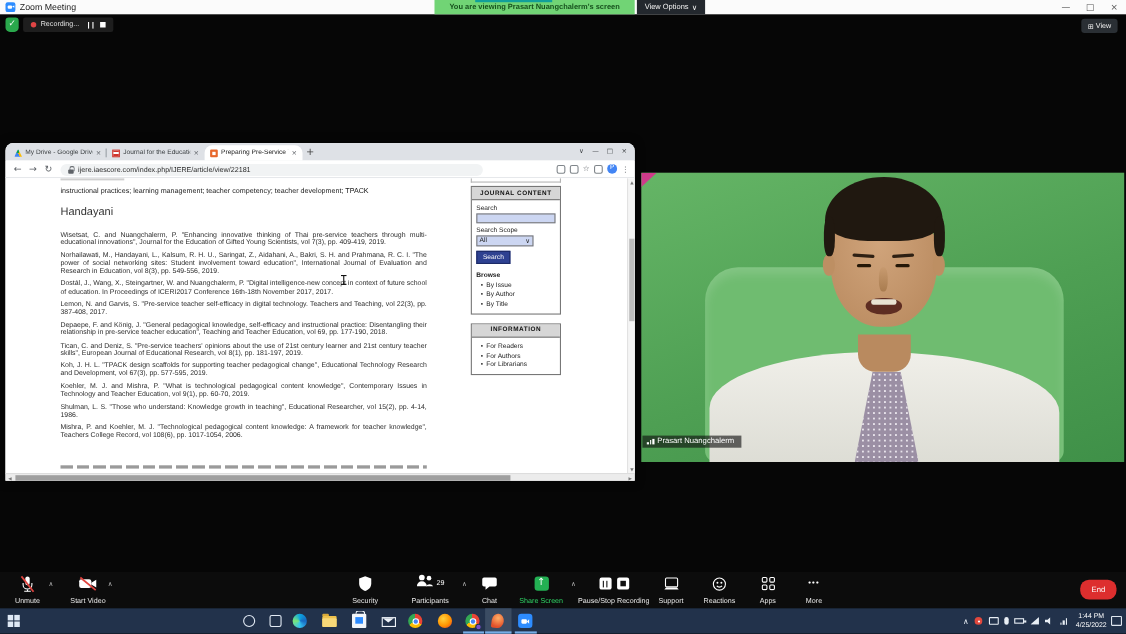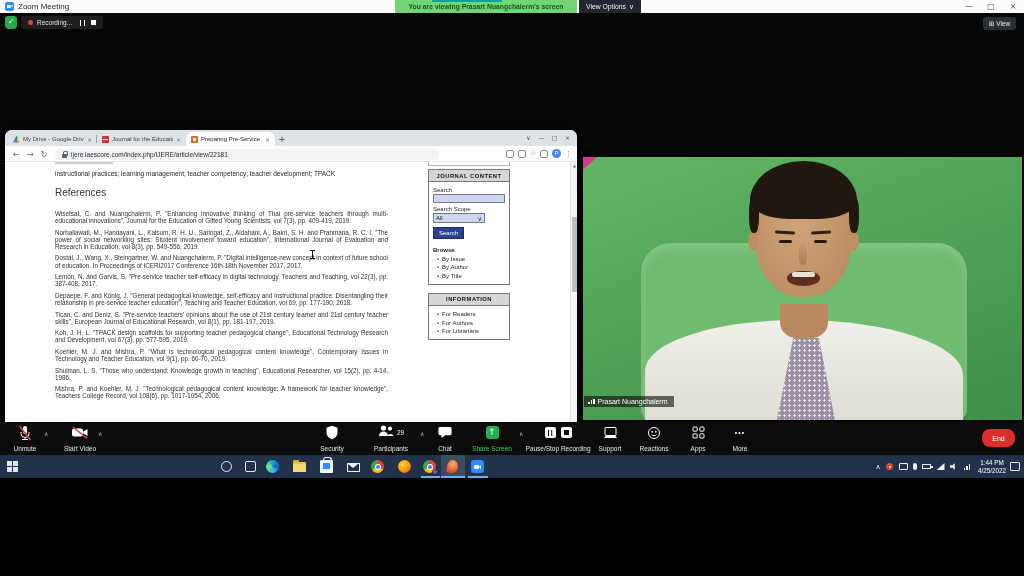--- a/index.html
+++ b/index.html
@@ -1,17 +1,17 @@
 <!DOCTYPE html>
 <html><head>
 <meta charset="utf-8">
 <style>
 *{margin:0;padding:0;box-sizing:border-box}
 html,body{width:1024px;height:576px;background:#000;overflow:hidden}
-.stage{position:absolute;inset:0;width:1024px;height:478px;background:#060606;font-family:"Liberation Sans",sans-serif}
+.stage{position:absolute;inset:0;width:1024px;height:576px;background:#060606;font-family:"Liberation Sans",sans-serif}
 .glyph{font-family:"DejaVu Sans",sans-serif}
 
 
 .titlebar{position:absolute;top:0;left:0;right:0;height:13px;background:#fbfbfb}
 .zoom-logo{position:absolute;left:5px;top:2px;width:9px;height:9px;border-radius:2px;background:#2d8cff}
 .zoom-logo::after{content:"";position:absolute;left:2px;top:3px;width:3.5px;height:3px;background:#fff;border-radius:1px}
 .zoom-logo::before{content:"";position:absolute;left:6px;top:3px;width:0;height:0;border-top:1.5px solid transparent;border-bottom:1.5px solid transparent;border-right:2px solid #fff}
 .win-title{position:absolute;left:18px;top:0;font-size:8px;line-height:13px;color:#222}
 .banner{position:absolute;left:395px;top:0;width:182px;height:13px;background:#71d475;color:#17511d;font-size:6.8px;font-weight:bold;display:flex;align-items:center;justify-content:center}
 .banner-teal{position:absolute;left:432px;top:0;width:70px;height:2px;background:#11a09a}
@@ -250,21 +250,21 @@
         <span class="star-ico glyph">☆</span>
         <span class="mini-ico"></span>
         <span class="avatar">P</span>
         <span class="kebab glyph">⋮</span>
       </div>
     </div>
 
     <div class="page">
       <div class="kw-sliver"></div>
       <p class="keywords">instructional practices; learning management; teacher competency; teacher development; TPACK</p>
-      <div class="refs-head">References</div>
+      <div class="refs-head">Handayani</div>
       <div class="refs">
         <p>Wisetsat, C. and Nuangchalerm, P. "Enhancing innovative thinking of Thai pre-service teachers through multi-educational innovations", Journal for the Education of Gifted Young Scientists, vol 7(3), pp. 409-419, 2019.</p>
         <p>Norhailawati, M., Handayani, L., Kalsum, R. H. U., Saringat, Z., Aidahani, A., Bakri, S. H. and Prahmana, R. C. I. "The power of social networking sites: Student involvement toward education", International Journal of Evaluation and Research in Education, vol 8(3), pp. 549-556, 2019.</p>
         <p>Dostál, J., Wang, X., Steingartner, W. and Nuangchalerm, P. "Digital intelligence-new concept in context of future school of education. In Proceedings of ICERI2017 Conference 16th-18th November 2017, 2017.</p>
         <p>Lemon, N. and Garvis, S. "Pre-service teacher self-efficacy in digital technology. Teachers and Teaching, vol 22(3), pp. 387-408, 2017.</p>
         <p>Depaepe, F. and König, J. "General pedagogical knowledge, self-efficacy and instructional practice: Disentangling their relationship in pre-service teacher education", Teaching and Teacher Education, vol 69, pp. 177-190, 2018.</p>
         <p>Tican, C. and Deniz, S. "Pre-service teachers' opinions about the use of 21st century learner and 21st century teacher skills", European Journal of Educational Research, vol 8(1), pp. 181-197, 2019.</p>
         <p>Koh, J. H. L. "TPACK design scaffolds for supporting teacher pedagogical change", Educational Technology Research and Development, vol 67(3), pp. 577-595, 2019.</p>
         <p>Koehler, M. J. and Mishra, P. "What is technological pedagogical content knowledge", Contemporary Issues in Technology and Teacher Education, vol 9(1), pp. 60-70, 2019.</p>
         <p>Shulman, L. S. "Those who understand: Knowledge growth in teaching", Educational Researcher, vol 15(2), pp. 4-14, 1986.</p>

